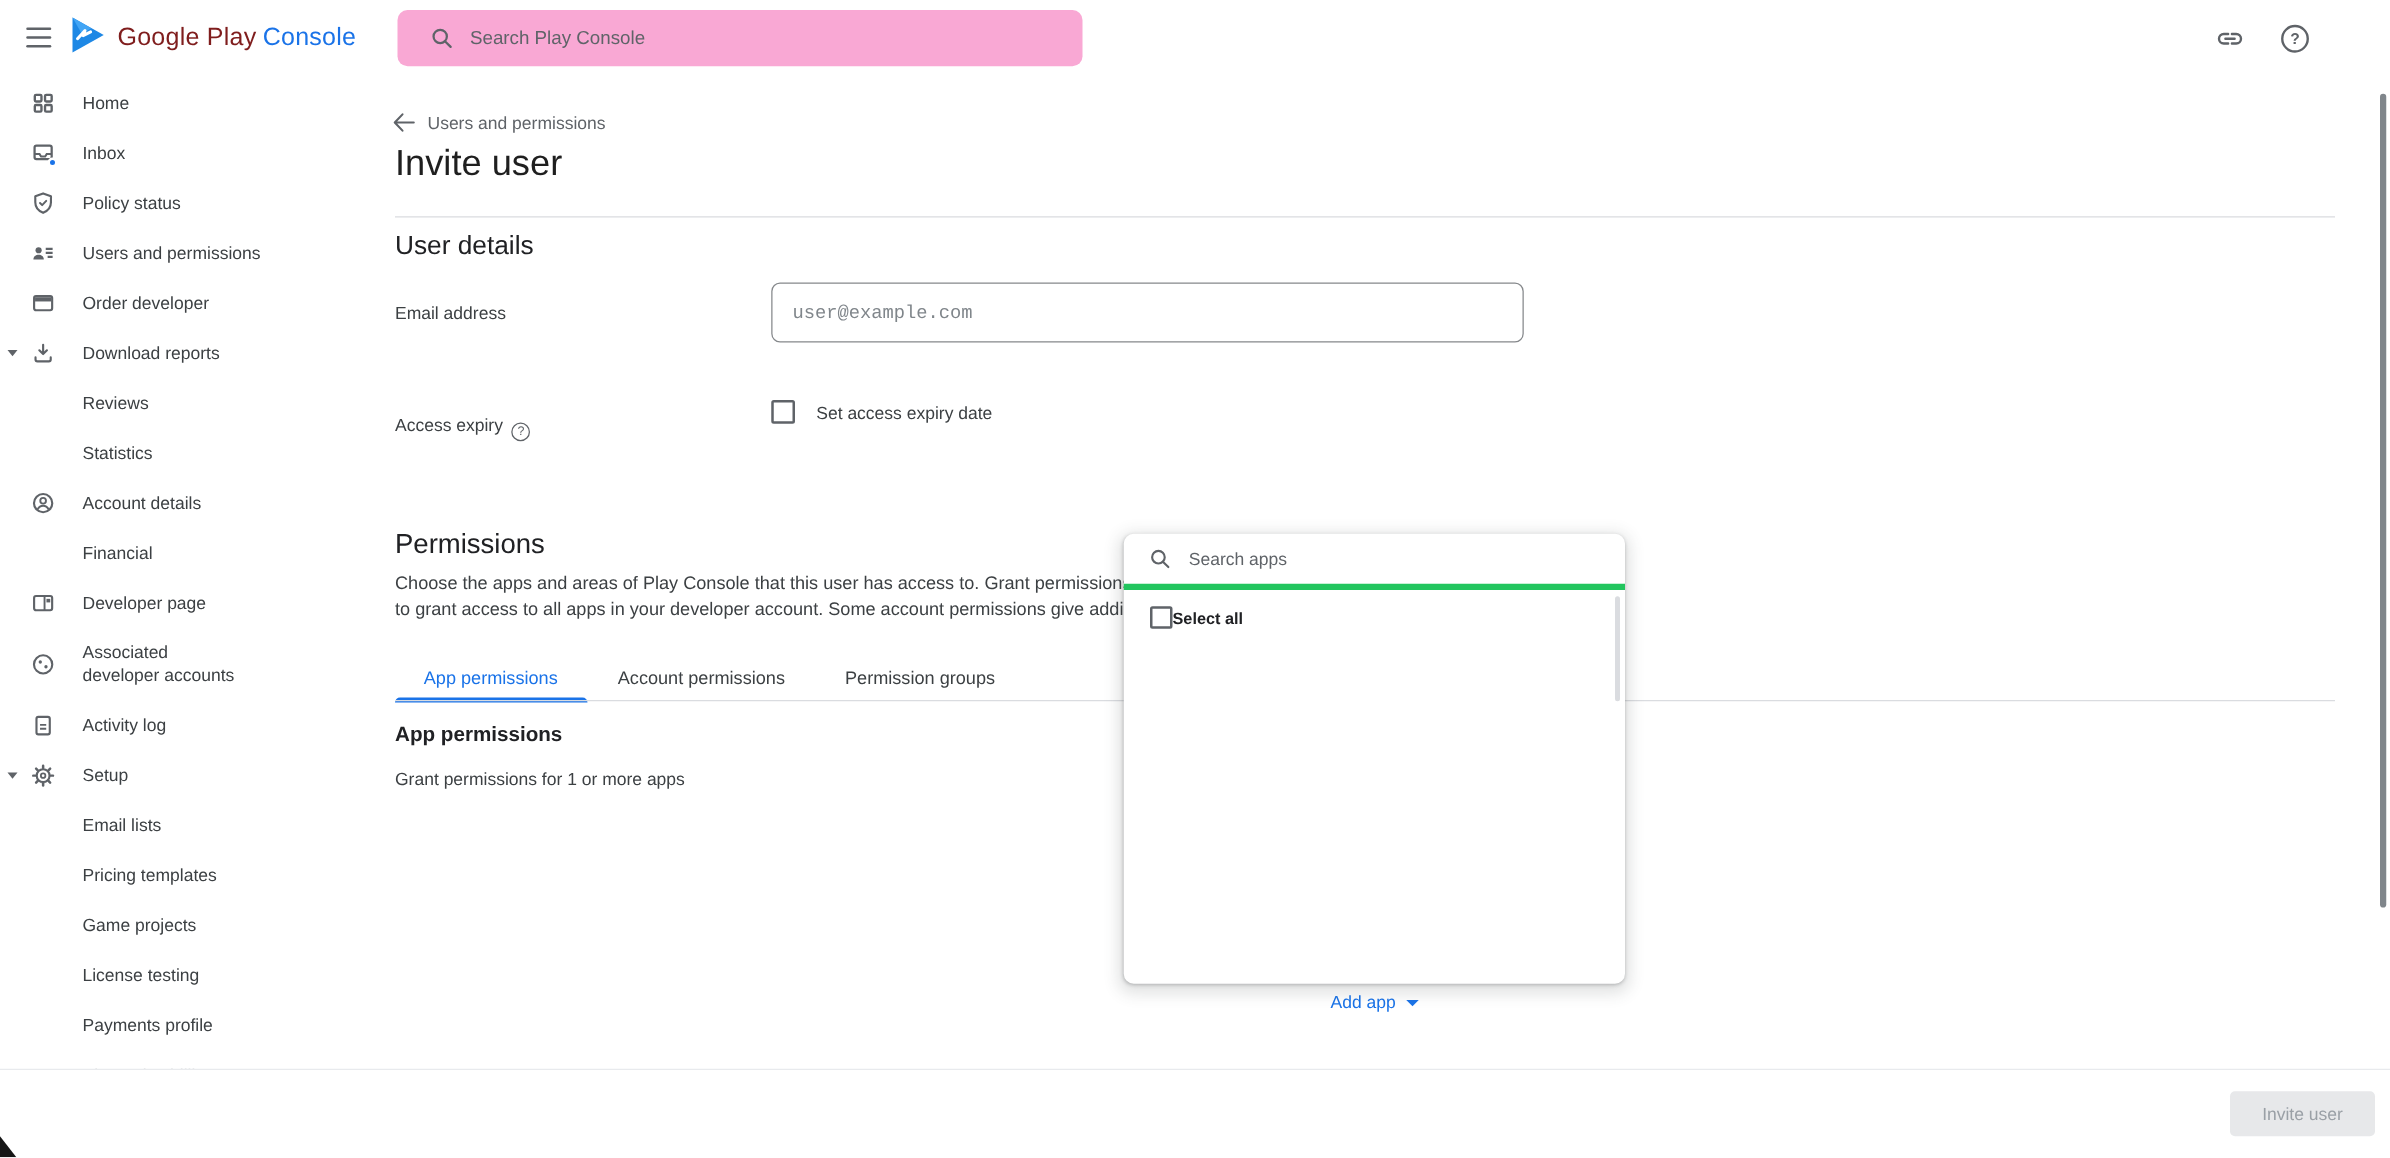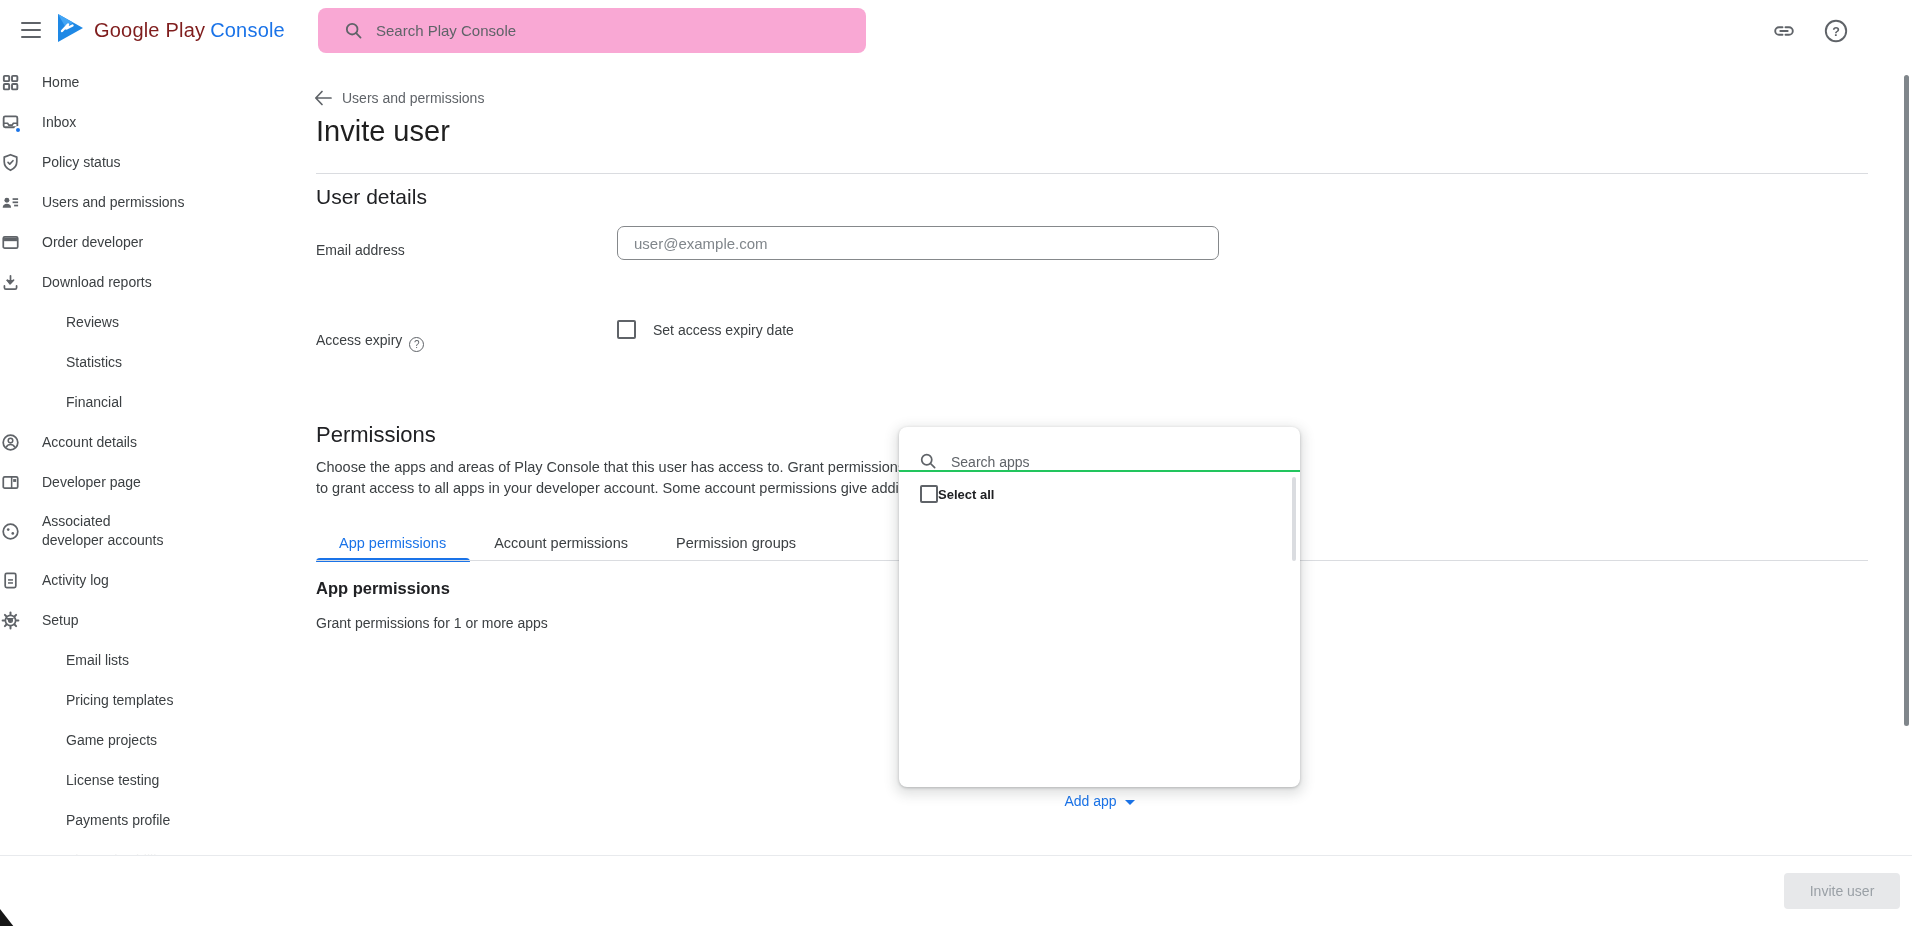--- a/index.html
+++ b/index.html
@@ -14,41 +14,41 @@
   .logo-text { font-size:20px; letter-spacing:.2px; }
   .logo-brand { color:#7f1d1d;margin-top:16px; }
   .logo-product { color:#1a73e8; margin-left:5px; }
   .searchbox { position:absolute; left:318px; top:8px; width:548px; height:45px; background:#f9a8d4; border-radius:8px; display:flex; align-items:center; }
   .searchbox svg { margin-left:26px; }
   .search-ph { margin-left:13px; font-size:15px; color:#5f6368; }
   .topbar-right-icon { position:absolute; top:18px; width:26px; height:26px; display:flex; align-items:center; justify-content:center; cursor:pointer; }
 
   
   .sidebar { position:absolute; left:0; top:62px; width:256px; height:793px; background:#fff; overflow:hidden; }
-  .nav-item { position:relative; height:40px; display:flex; align-items:center; cursor:pointer; }
+  .nav-item { position:relative; height:40px; display:flex; align-items:center; padding-left:24px; cursor:pointer; }
   .nav-item .icon { width:20px; height:20px; flex:0 0 20px; display:flex; align-items:center; justify-content:center; }
   .nav-item .label { margin-left:22px; font-size:14px; color:#3c4043; line-height:19px; }
   .nav-item.sub { padding-left:66px; }
   .nav-item.sub .label { margin-left:0; }
   .nav-item.twoline { height:58px; }
   .nav-item.twoline .label { width:130px; }
   .caret { position:absolute; left:6px; top:50%; margin-top:-2px; width:0; height:0; border-left:4.5px solid transparent; border-right:4.5px solid transparent; border-top:5px solid #5f6368; }
   .inbox-dot { position:absolute; width:8px; height:8px; background:#1a73e8; border-radius:50%; right:-2px; bottom:-2px; border:2px solid #fff; }
   .sidebar-fade { position:absolute; left:0; bottom:0; width:256px; height:14px; background:linear-gradient(to bottom, rgba(255,255,255,0), rgba(255,255,255,.92)); pointer-events:none; }
   .clipped { opacity:.55; }
 
   
   .content { position:absolute; left:256px; top:62px; width:1656px; height:793px; background:#fff; }
   .breadcrumb { position:absolute; left:58px; top:28px; display:flex; align-items:center; gap:10px; cursor:pointer; }
   .breadcrumb-label { font-size:14px; color:#5f6368; }
   .page-title { position:absolute; left:60px; top:53px; font-size:29px; font-weight:500; color:#1f1f1f; }
   .title-divider { position:absolute; left:60px; top:111px; width:1552px; height:1px; background:#dadce0; }
   .section-h2 { position:absolute; left:60px; font-size:21px; font-weight:500; color:#202124; }
   .field-label { position:absolute; left:60px; font-size:14px; color:#3c4043; }
-  .email-input { position:absolute; left:361px; top:164px; width:602px; height:34px; border:1px solid #85888b; border-radius:7px; font-size:15px; color:#3b82f6; padding:0 16px; font-family:Liberation Sans, sans-serif; background:#fff; }
+  .email-input { position:absolute; left:361px; top:164px; width:602px; height:48px; border:1px solid #85888b; border-radius:7px; font-size:15px; color:#3b82f6; padding:0 16px; font-family:Liberation Mono, monospace; background:#fff; }
   .email-input::placeholder { color:#80868b; }
   .help-circ { display:inline-flex; align-items:center; justify-content:center; width:15px; height:15px; border:1.4px solid #5f6368; border-radius:50%; font-size:10px; color:#5f6368; margin-left:7px; vertical-align:-3px; cursor:pointer; }
   .checkbox { width:19px; height:19px; border:2px solid #5f6368; border-radius:2px; background:#fff; cursor:pointer; }
   .expiry-row { position:absolute; left:361px; top:258px; display:flex; align-items:center; }
   .expiry-row .cb-label { margin-left:17px; font-size:14px; color:#3c4043; }
   .perm-desc { position:absolute; left:60px; top:395px; font-size:14.5px; color:#3c4043; line-height:21px; white-space:nowrap; }
 
   
   .tabs { position:absolute; left:60px; top:462px; display:flex; height:37px; }
   .tabs-border { position:absolute; left:60px; top:498px; width:1552px; height:1px; background:#dadce0; }
@@ -56,21 +56,21 @@
   .tab:first-child { padding-left:23px; }
   .tab.active { color:#1a73e8; }
   .tab.active::after { content:""; position:absolute; left:0; right:0; bottom:-1px; height:4px; background:#1a73e8; border-radius:4px 4px 0 0; }
   .apph3 { position:absolute; left:60px; top:517px; font-size:16.5px; font-weight:600; color:#202124; }
   .appsub { position:absolute; left:60px; top:553px; font-size:14px; color:#3c4043; }
 
   
   .addapp { position:absolute; left:643px; top:731px; width:401px; text-align:center; font-size:14px; font-weight:500; color:#1a73e8; cursor:pointer; }
   .addapp .dd { display:inline-block; width:0; height:0; border-left:5px solid transparent; border-right:5px solid transparent; border-top:5.5px solid #1a73e8; margin-left:8px; vertical-align:1px; }
   .picker { position:absolute; left:643px; top:365px; width:401px; height:360px; background:#fff; border-radius:8px; box-shadow:0 1px 3px rgba(60,64,67,.3), 0 4px 12px 4px rgba(60,64,67,.15); z-index:5; }
-  .picker-search { height:45px; display:flex; align-items:flex-end; border-bottom:2px solid #22c55e; }
+  .picker-search { height:45px; display:flex; align-items:center; border-bottom:5px solid #22c55e; }
   .picker-search svg { margin-left:20px; }
   .picker-ph { margin-left:14px; font-size:14px; color:#5f6368; }
   .picker-row { display:flex; align-items:center; padding:13px 0 0 21px; }
   .picker-row .cb-label { font-size:13px; font-weight:600; color:#202124; }
   .picker-scroll { position:absolute; right:4px; top:50px; width:4px; height:84px; background:#dadce0; border-radius:2px; }
 
   
   .main-scrollbar { position:absolute; right:3px; top:75px; width:5px; height:651px; background:#80868b; border-radius:3px; z-index:9; }
 
   
@@ -189,34 +189,34 @@
       </span>
     <span class="label">Download reports</span>
   </div>
 
   <div class="nav-item sub">
       <span class="label">Reviews</span>
     </div>
   <div class="nav-item sub">
       <span class="label">Statistics</span>
     </div>
-  <div class="nav-item sub">
-      <span class="label">Financial</span>
-    </div>
-
   <div class="nav-item">
     <span class="icon">
         <svg width="19" height="19" viewBox="0 0 20 20">
           <circle cx="10" cy="10" r="7.7" fill="none" stroke="#5f6368" stroke-width="1.8"></circle>
           <circle cx="10" cy="8" r="2.4" fill="none" stroke="#5f6368" stroke-width="1.6"></circle>
           <path d="M5.4 15.2 c1.1-2.1 2.9-3 4.6-3 s3.5.9 4.6 3" fill="none" stroke="#5f6368" stroke-width="1.6"></path>
         </svg>
       </span>
     <span class="label">Account details</span>
   </div>
+
+  <div class="nav-item sub">
+      <span class="label">Financial</span>
+    </div>
 
   <div class="nav-item">
     <span class="icon">
         <svg width="19" height="19" viewBox="0 0 20 20">
           <rect x="2.4" y="4" width="15.2" height="12" rx="1.6" fill="none" stroke="#5f6368" stroke-width="1.8"></rect>
           <line x1="11.2" y1="4" x2="11.2" y2="16" stroke="#5f6368" stroke-width="1.6"></line>
           <rect x="12.8" y="6.4" width="3.2" height="3" fill="#5f6368"></rect>
         </svg>
       </span>
     <span class="label">Developer page</span>

